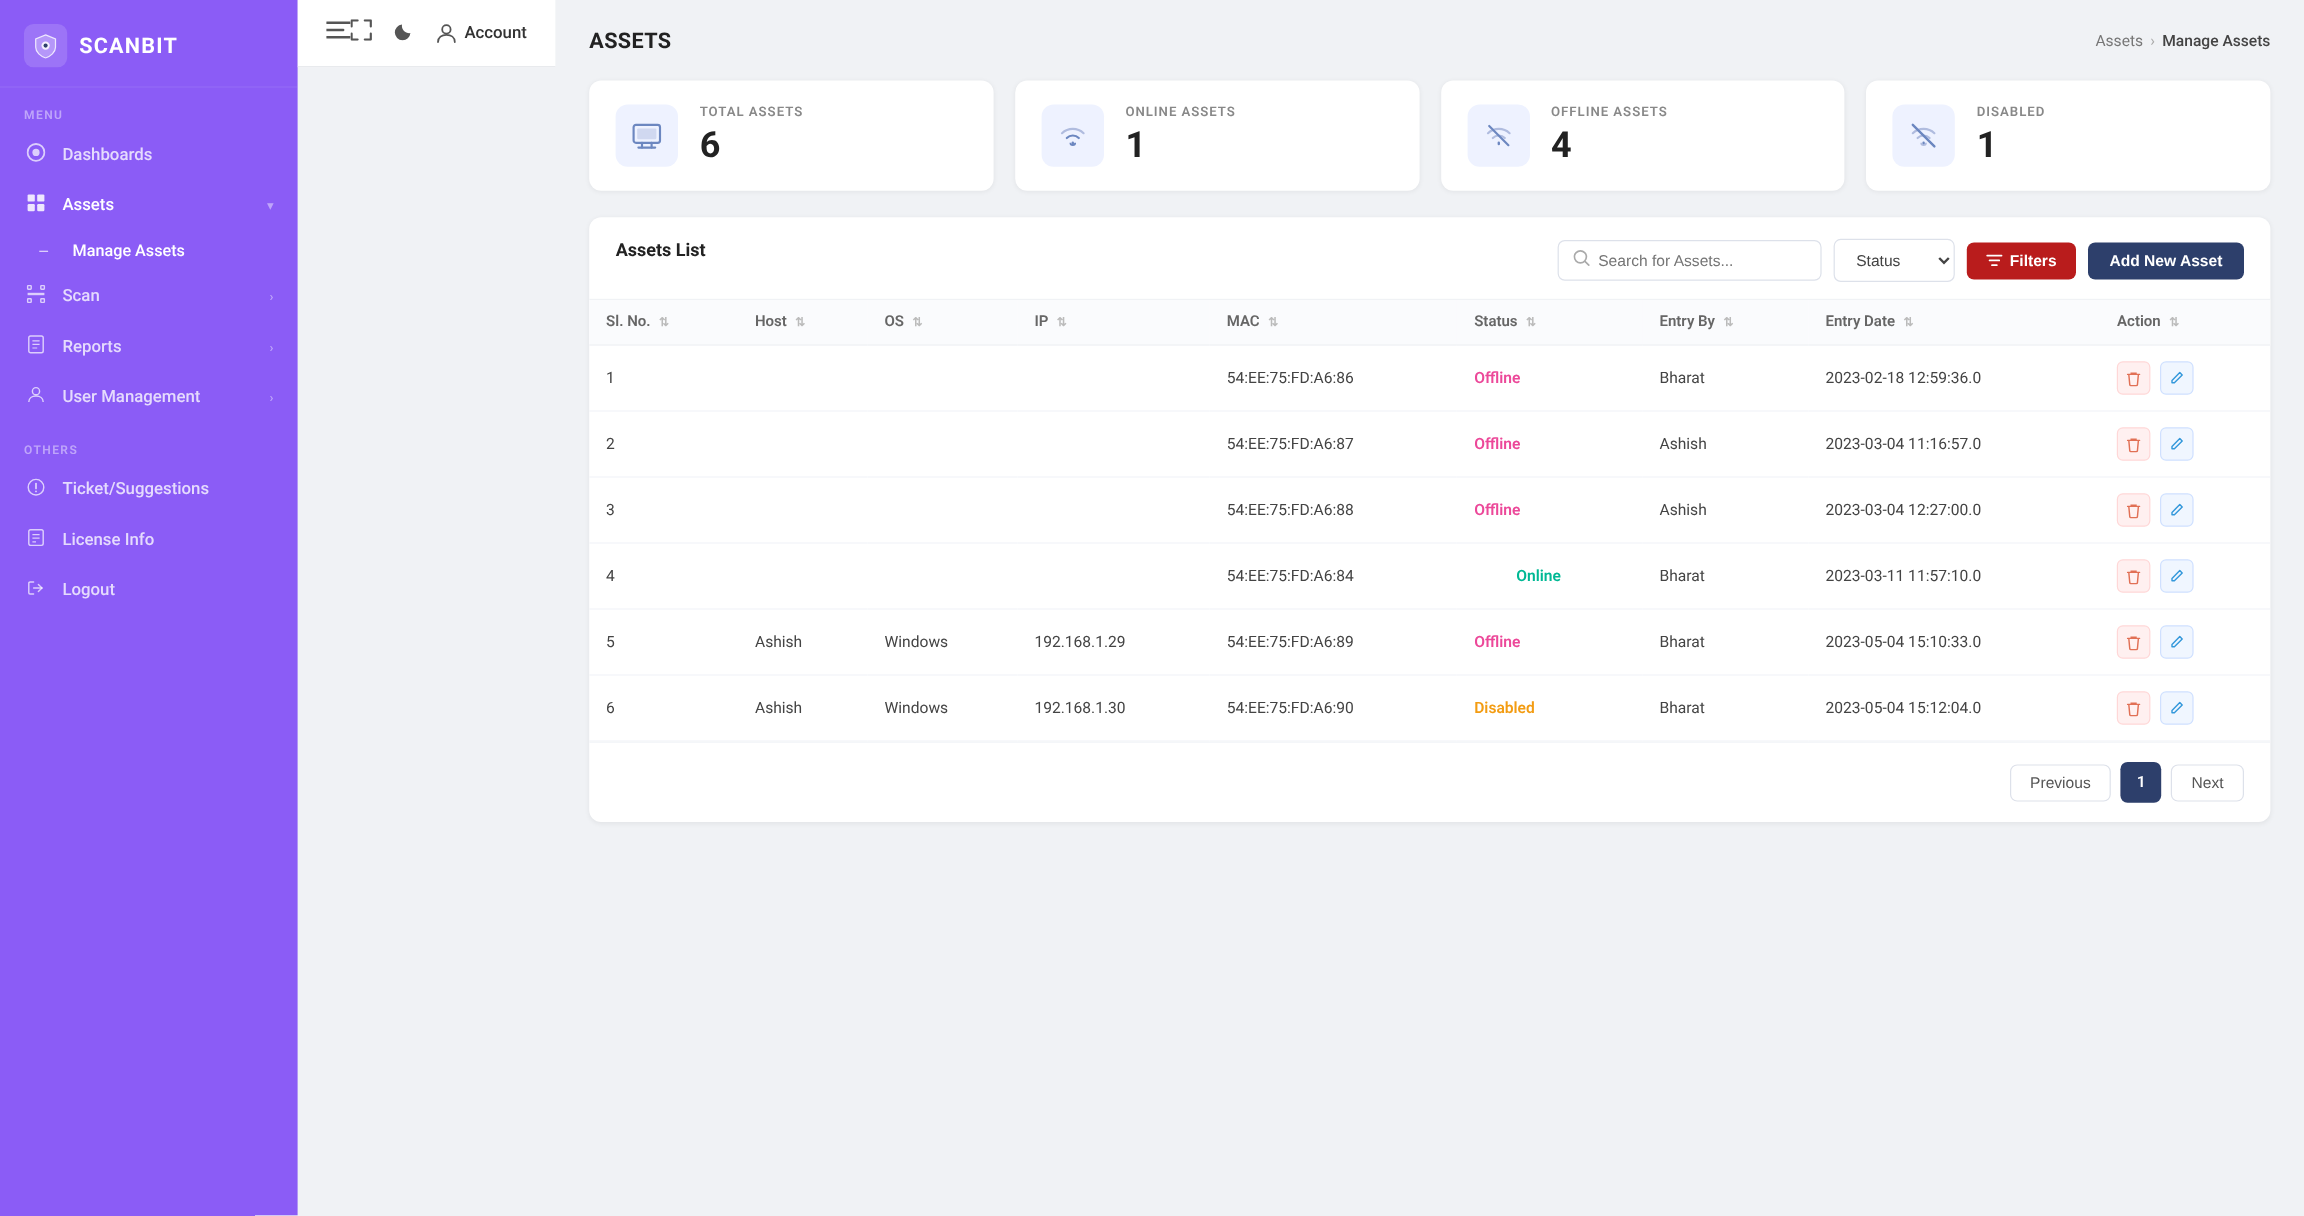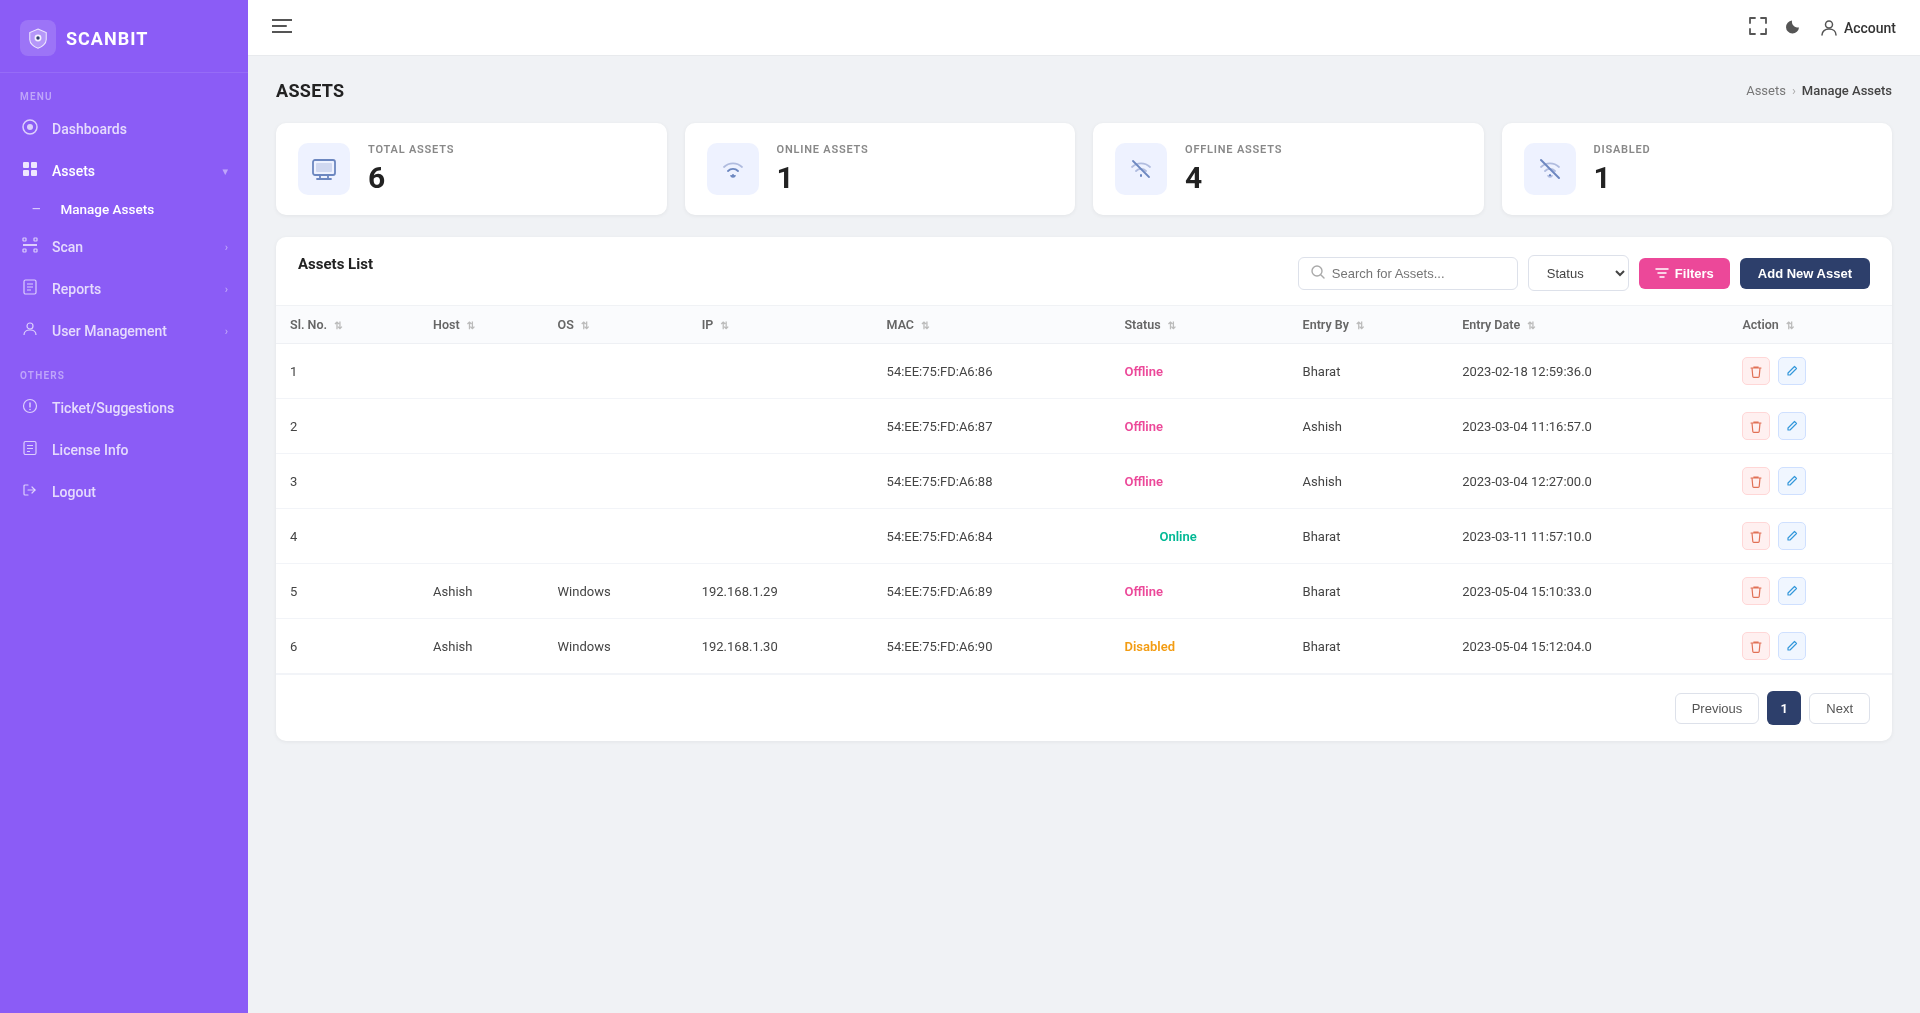--- a/index.html
+++ b/index.html
@@ -79,21 +79,21 @@
       margin-left: -20px;
       margin-right: 8px;
       font-size: 11px;
     }
     .sidebar-submenu-item.active::before { color: rgba(255,255,255,0.7); }
 
     
     #main {
       flex: 1;
       display: flex;
-      flex-direction: column;
+      flex-direction: row;
       overflow: hidden;
     }
 
     
     #topbar {
       background: #fff;
       height: 56px;
       display: flex;
       align-items: center;
       padding: 0 24px;
@@ -252,21 +252,21 @@
       color: #444;
       background: #fff;
       outline: none;
       cursor: pointer;
       height: 36px;
     }
     .filters-btn {
       display: flex;
       align-items: center;
       gap: 6px;
-      background: #ec4899;
+      background: #b91c1c;
       color: #fff;
       border: none;
       border-radius: 6px;
       padding: 8px 16px;
       font-size: 13px;
       font-weight: 600;
       cursor: pointer;
     }
     .add-asset-btn {
       background: #2d3f6b;

